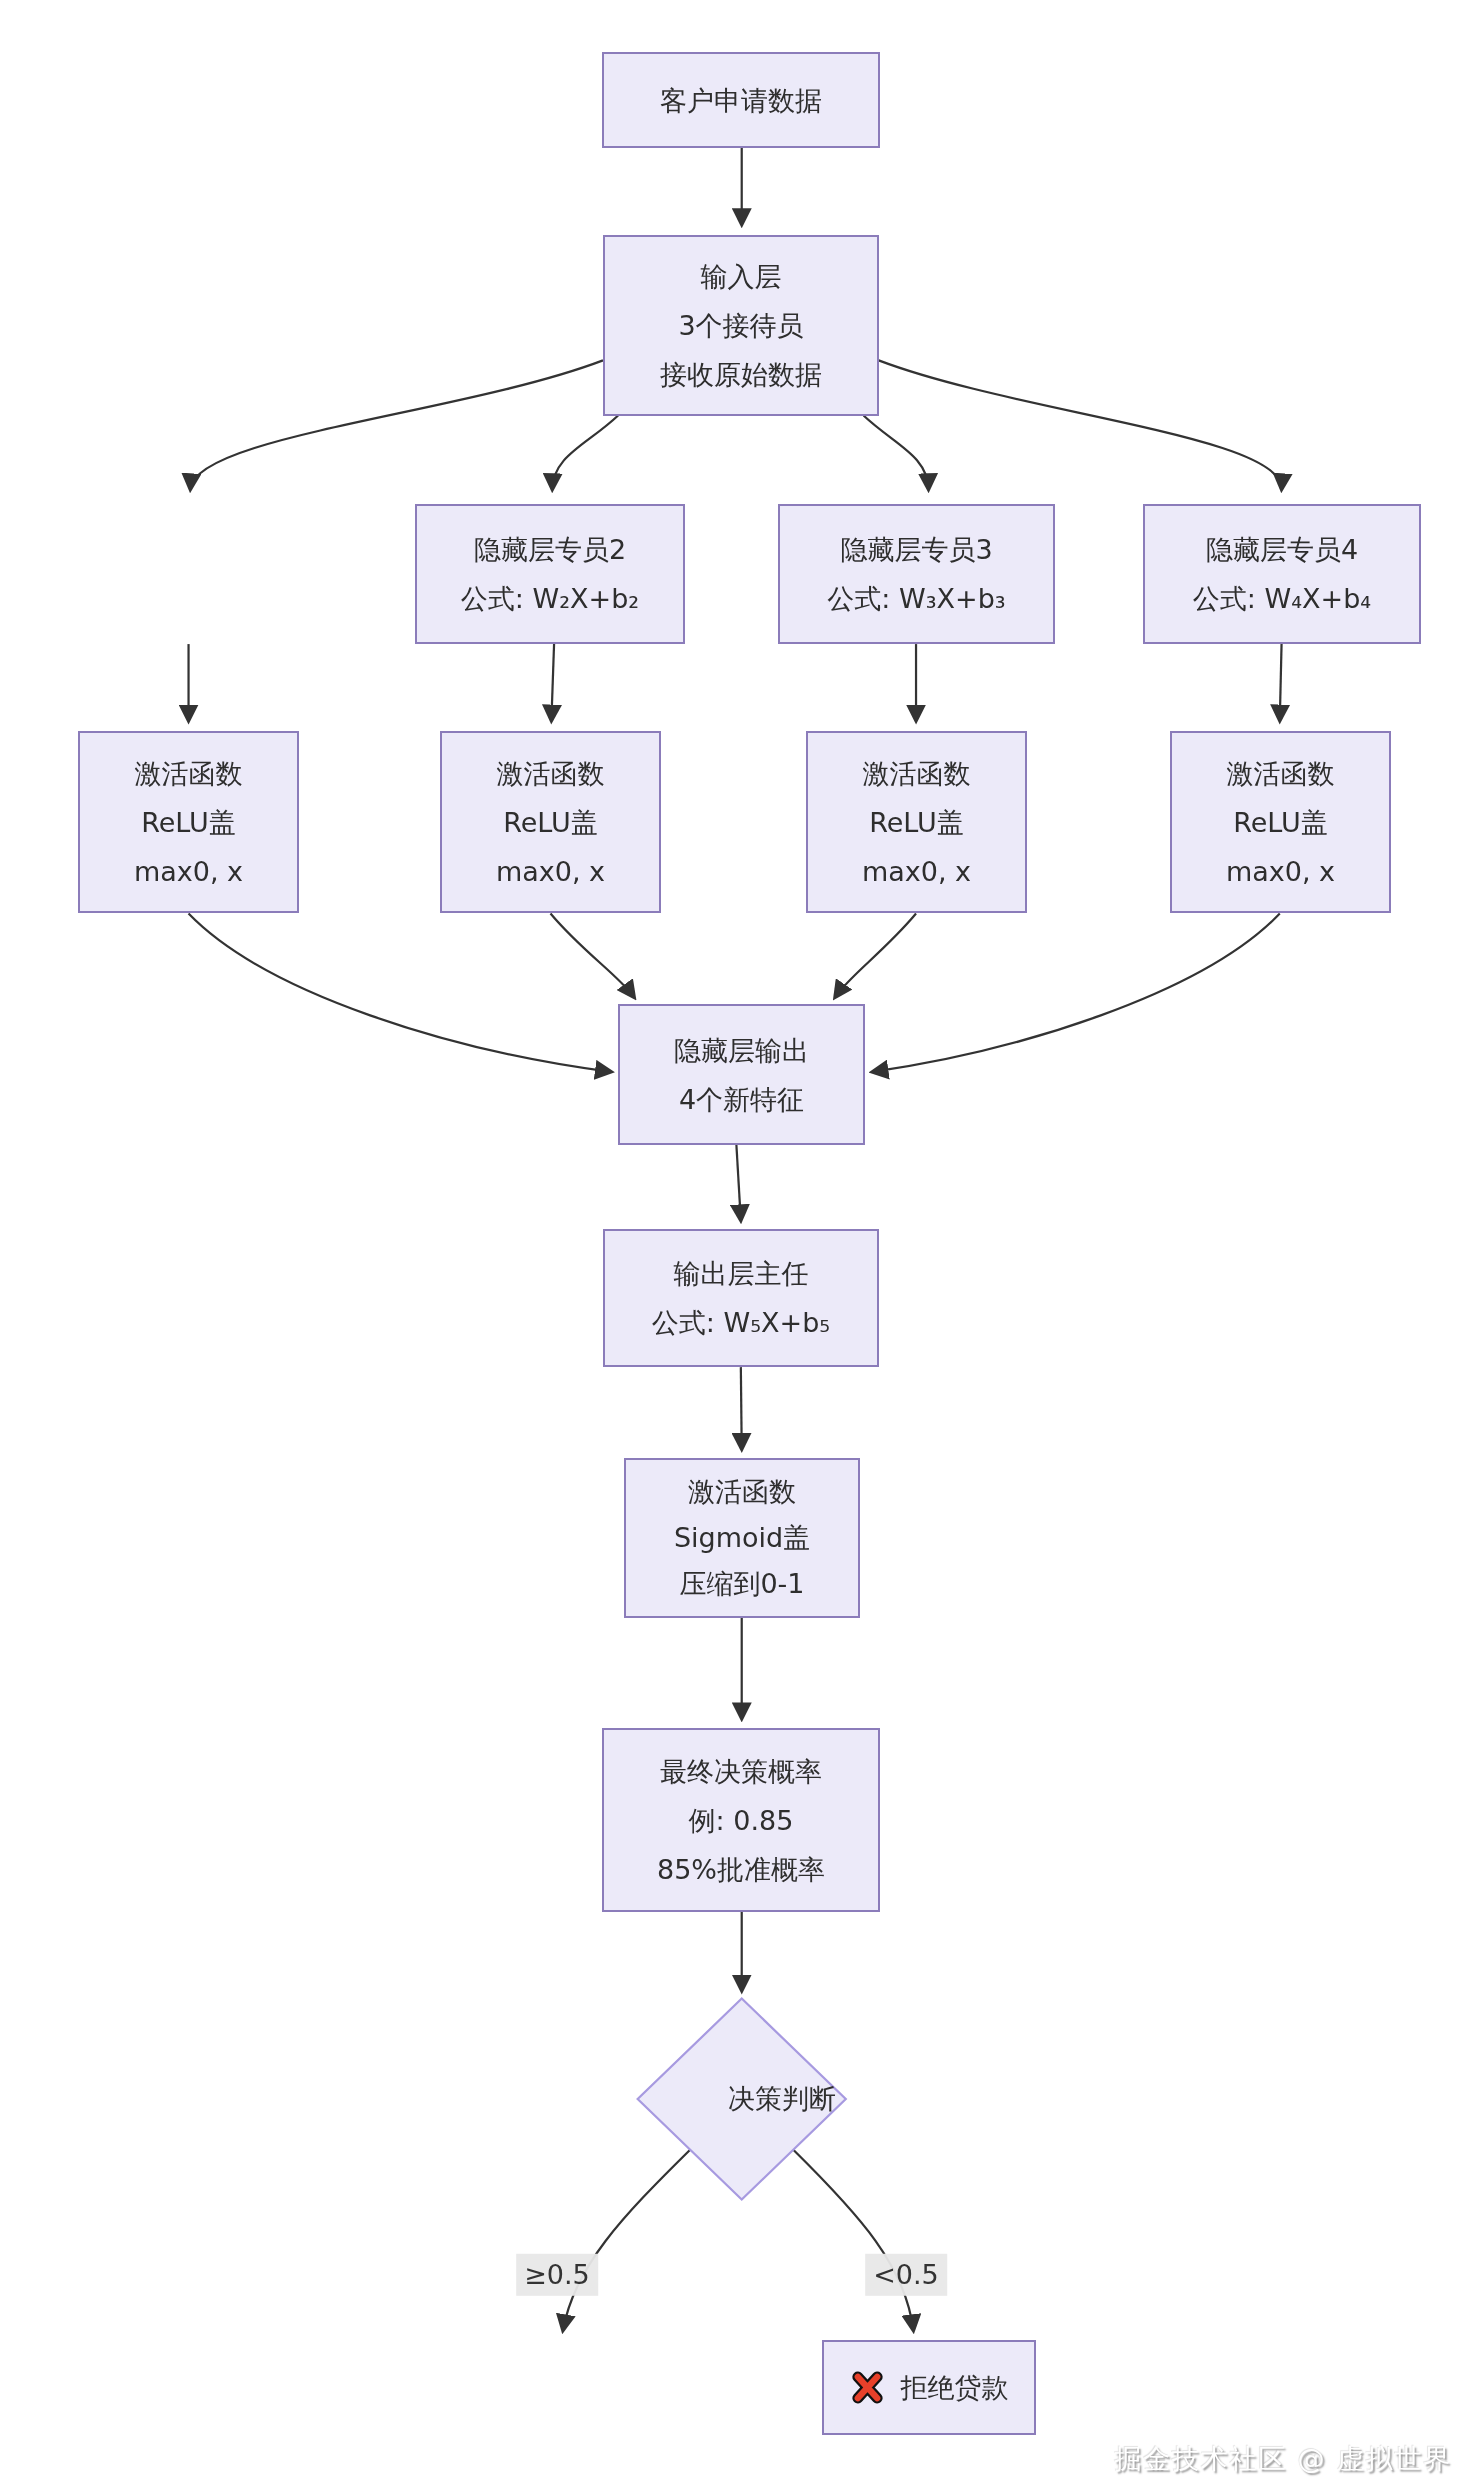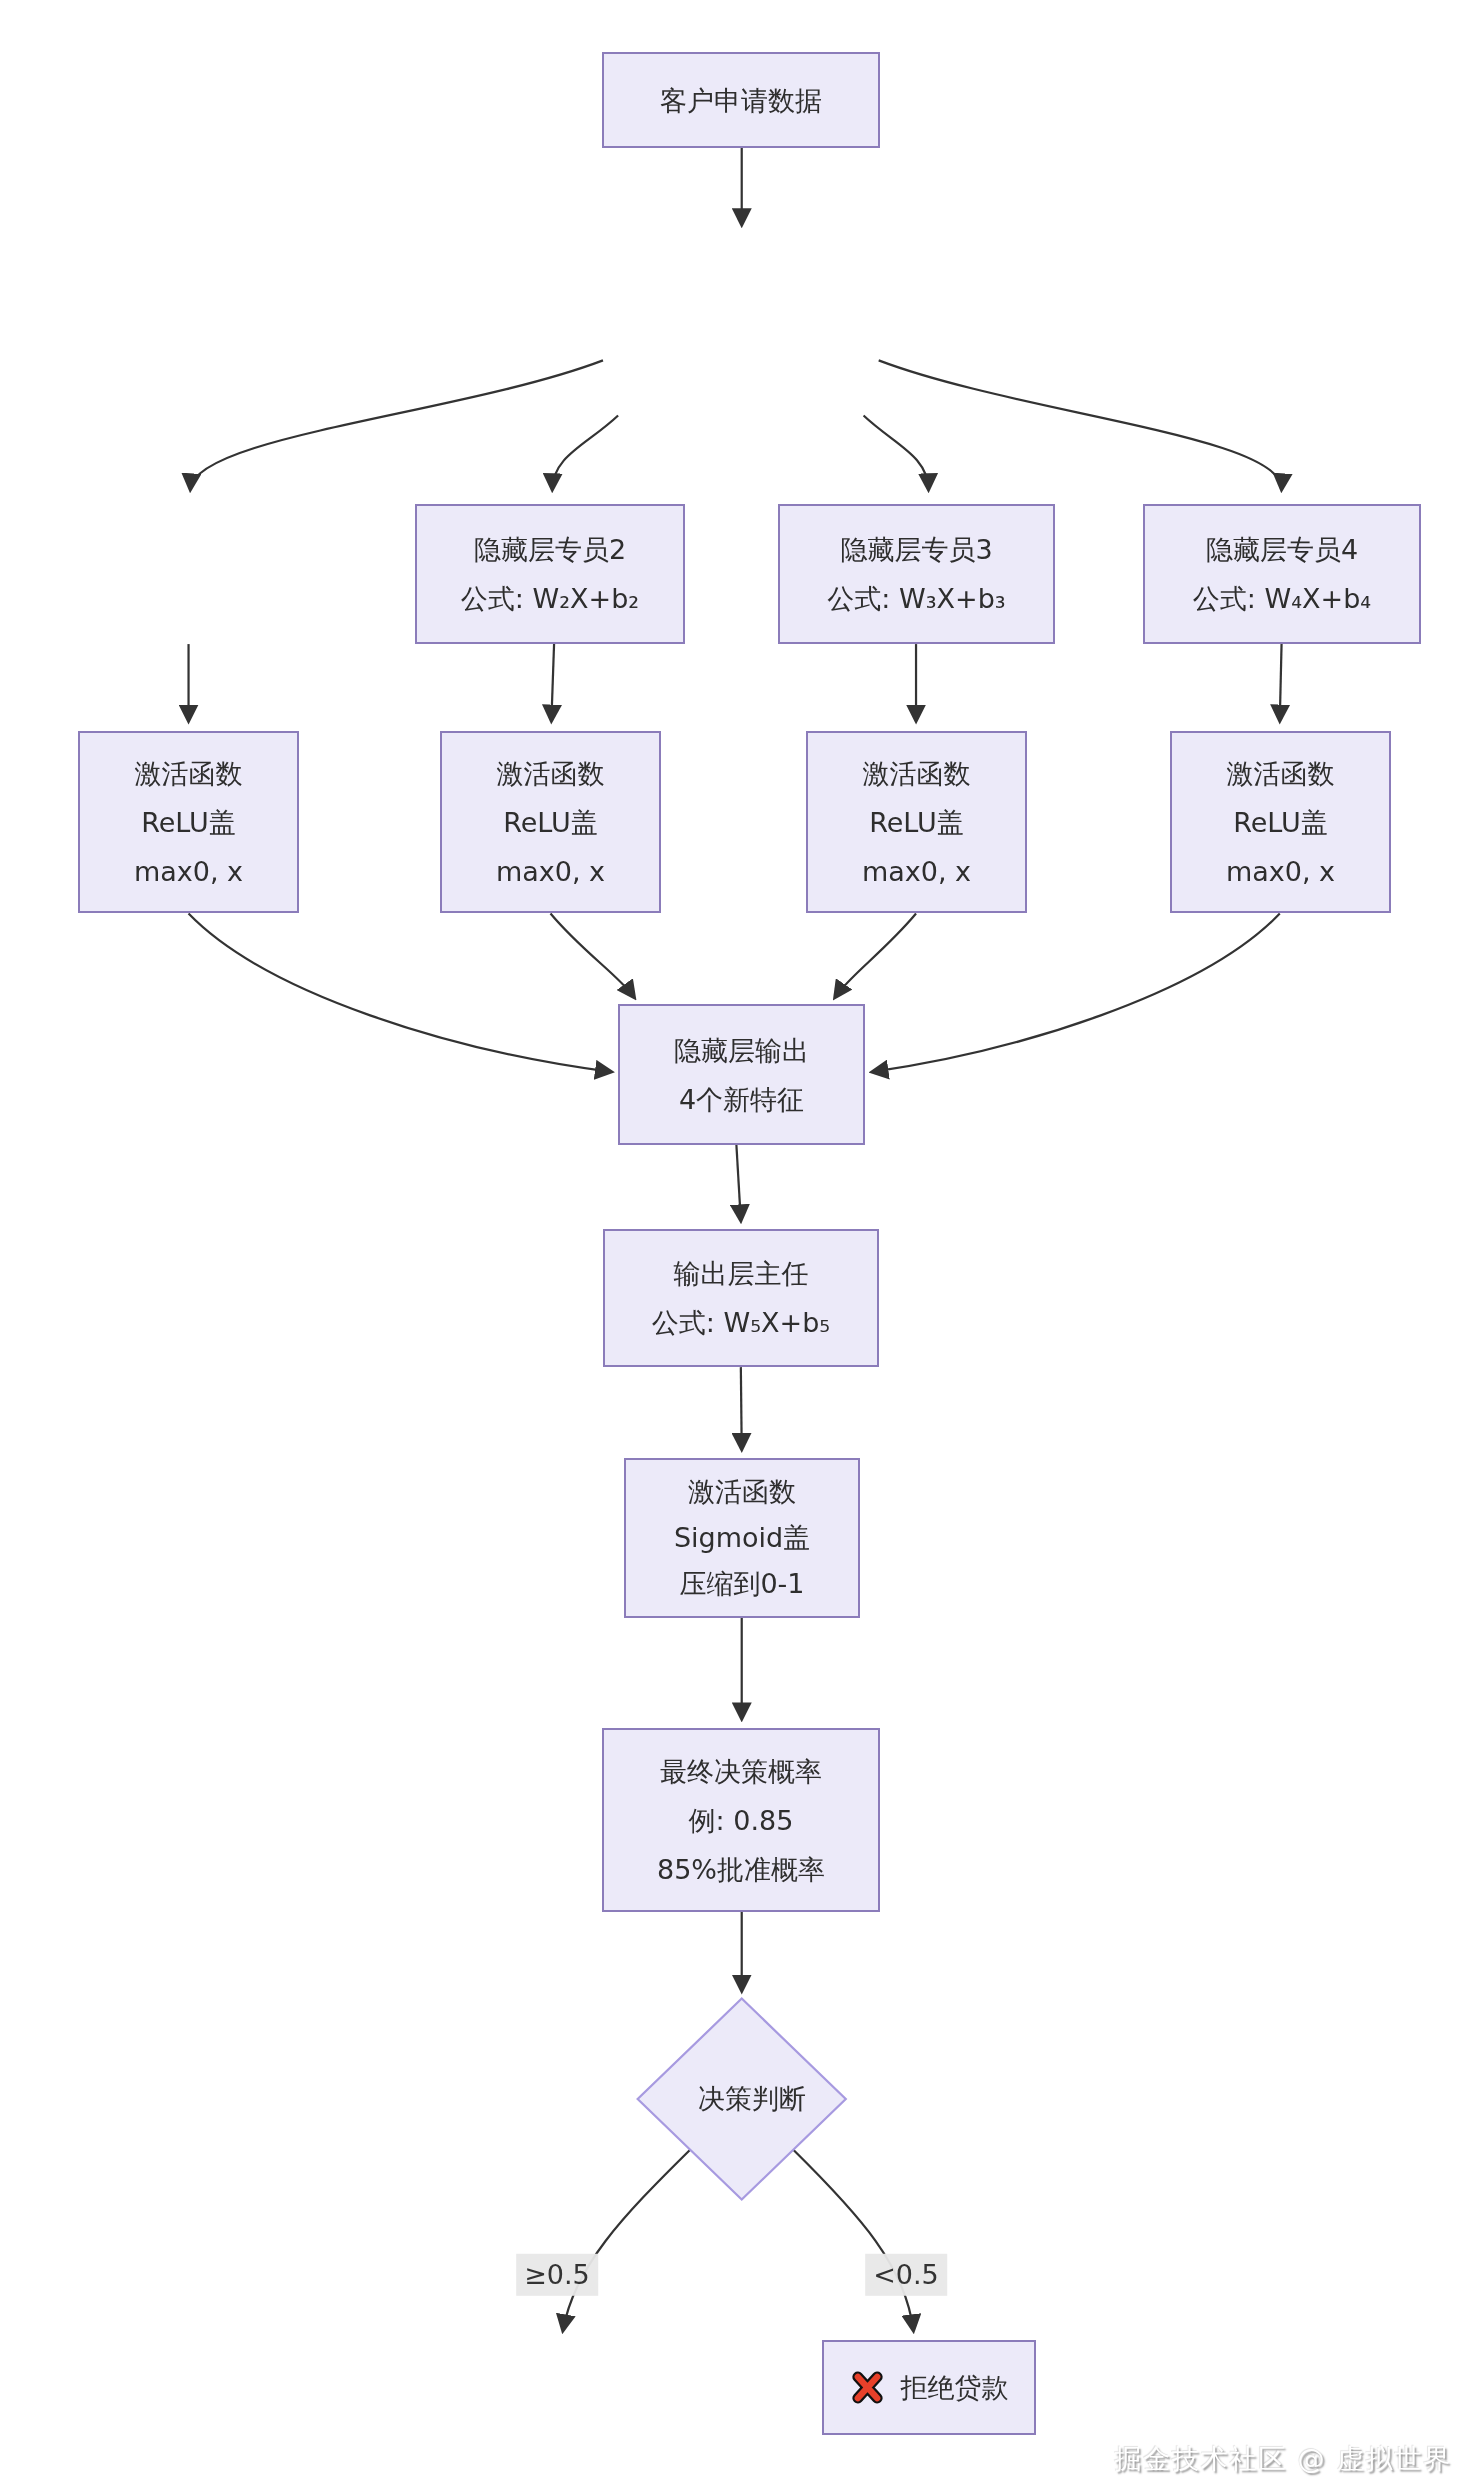--- a/index.html
+++ b/index.html
@@ -88,20 +88,25 @@
     <path class="edge" d="M 834 2149 L 834 2238" marker-end="url(#arrow)"></path>
     <path class="edge" d="M 776 2417 C 700 2492, 646 2548, 633 2620" marker-end="url(#arrow)"></path>
     <path class="edge" d="M 892 2417 C 968 2492, 1018 2548, 1027 2620" marker-end="url(#arrow)"></path>
     <polygon points="834,2247 951,2360 834,2473 717,2360" fill="#eceaf9" stroke="#a79ae0" stroke-width="2.5"></polygon>
   </svg>
 
   <div class="node" style="left:602px;top:52px;width:278px;height:96px">
     <span class="ln">客户申请数据</span>
   </div>
 
+  <div class="node" style="left:603px;top:235px;width:276px;height:181px">
+    <span class="ln">输入层</span>
+    <span class="ln">3个接待员</span>
+    <span class="ln">接收原始数据</span>
+  </div>
 
   <div class="node" style="left:415px;top:504px;width:270px;height:140px">
     <span class="ln">隐藏层专员2</span>
     <span class="ln">公式: W₂X+b₂</span>
   </div>
   <div class="node" style="left:778px;top:504px;width:277px;height:140px">
     <span class="ln">隐藏层专员3</span>
     <span class="ln">公式: W₃X+b₃</span>
   </div>
   <div class="node" style="left:1143px;top:504px;width:278px;height:140px">
@@ -145,21 +150,21 @@
     <span class="ln">Sigmoid盖</span>
     <span class="ln">压缩到0-1</span>
   </div>
 
   <div class="node" style="left:602px;top:1728px;width:278px;height:184px">
     <span class="ln">最终决策概率</span>
     <span class="ln">例: 0.85</span>
     <span class="ln">85%批准概率</span>
   </div>
 
-  <div class="diamond-label" style="left:752px;top:2099px">决策判断</div>
+  <div class="diamond-label" style="left:782px;top:2099px">决策判断</div>
 
   <div class="edge-label" style="left:557px;top:2275px">≥0.5</div>
   <div class="edge-label" style="left:906px;top:2275px">&lt;0.5</div>
 
 
   <div class="node result" style="left:822px;top:2340px;width:214px;height:95px;border-width:2.2px">
     <span class="icon">
       <svg width="37" height="41" viewBox="0 0 21 23">
         <g stroke-linecap="round" fill="none">
           <path d="M5 5.5 L16 17.5 M16 5.5 L5 17.5" stroke="#111111" stroke-width="6.2"></path>

